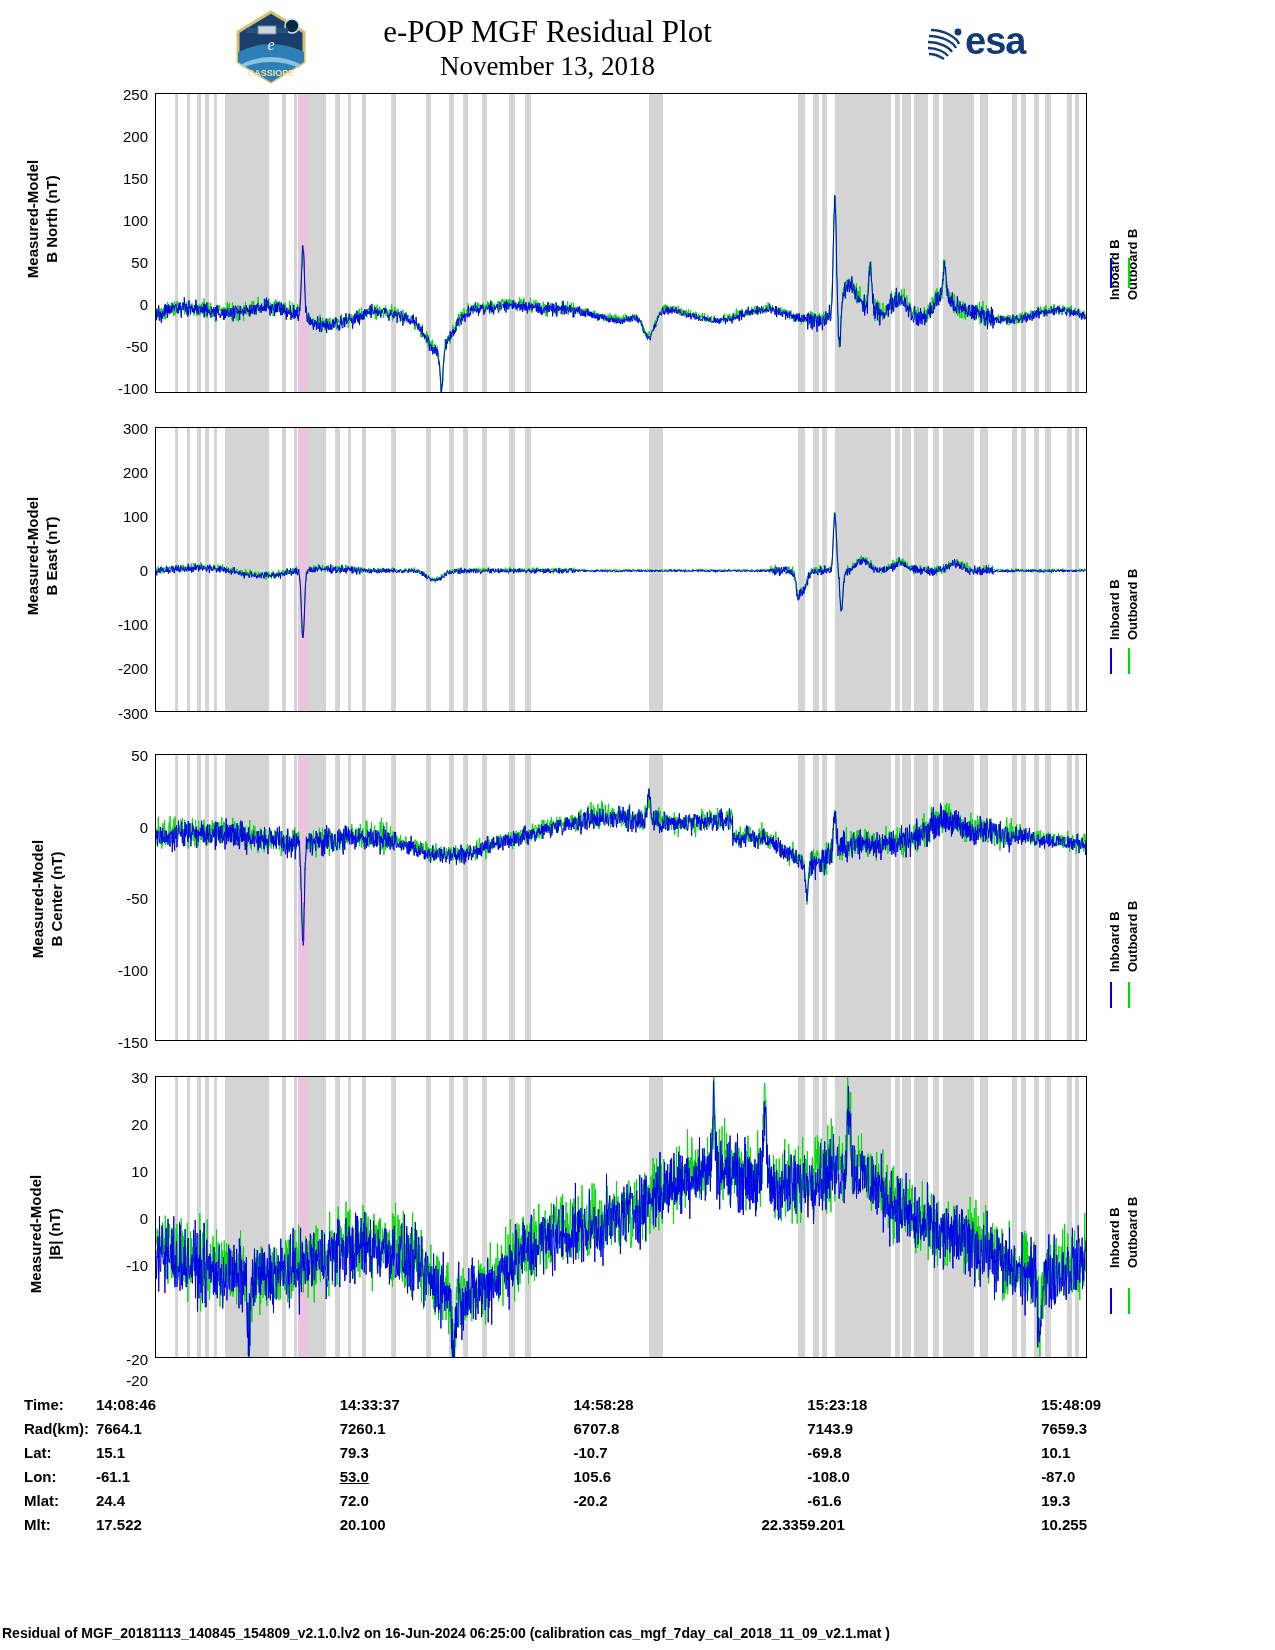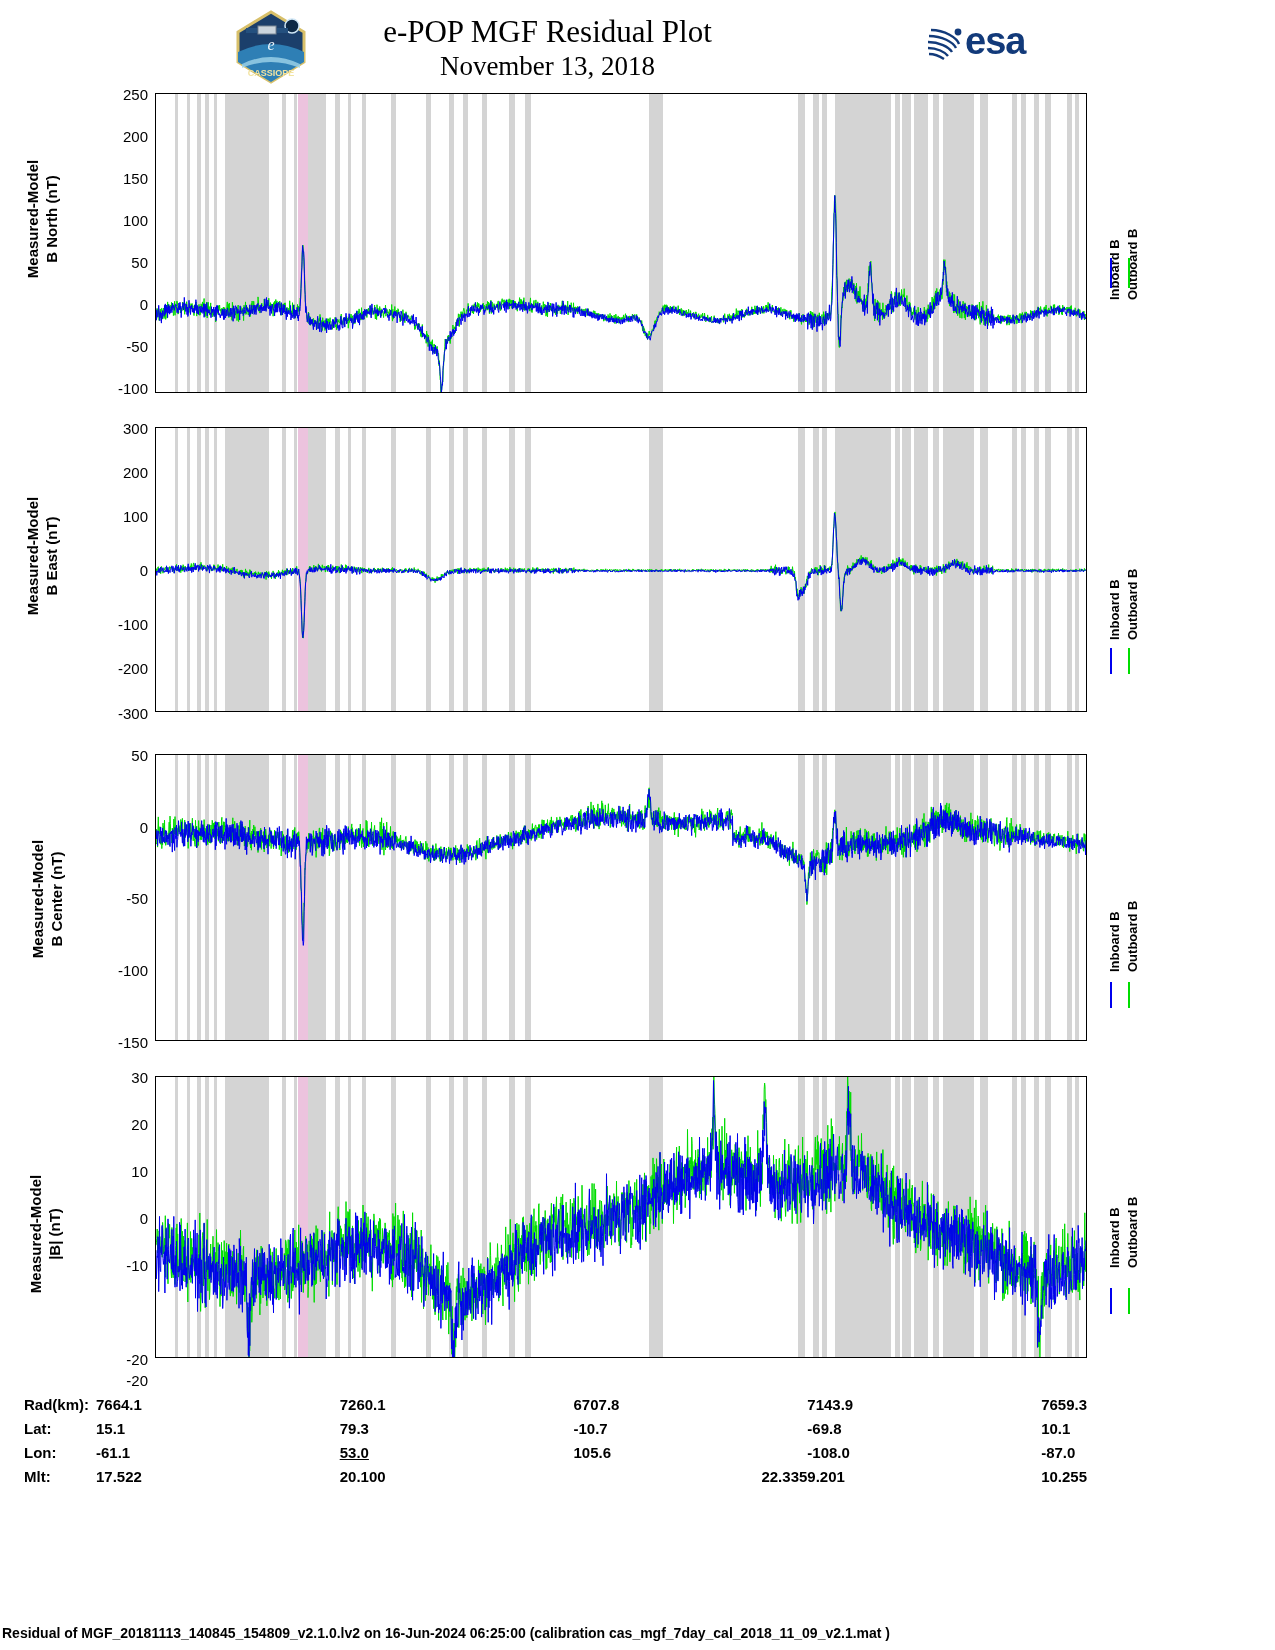--- a/index.html
+++ b/index.html
@@ -389,20 +389,28 @@
     <span>Outboard B</span>
   </div>
   <div class="legend-swatch" style="left:1110px; top:1288px; height:26px; background:#0000ee;"></div>
   <div class="legend-swatch" style="left:1128px; top:1288px; height:26px; background:#00dd00;"></div>
 </div>
 
 <div id="info-table">
   <table>
     <tbody id="info-tbody">
         <tr>
+          <td class="lbl">Time:</td>
+          <td class="v" style="width: 245px;">14:08:46</td>
+          <td class="v" style="width: 235px;">14:33:37</td>
+          <td class="v" style="width: 235px;">14:58:28</td>
+          <td class="v" style="width: 235px;">15:23:18</td>
+          <td class="v" style="width: 235px;">15:48:09</td>
+        </tr>
+        <tr>
           <td class="lbl">Rad(km):</td>
           <td class="v" style="width: 245px;">7664.1</td>
           <td class="v" style="width: 235px;">7260.1</td>
           <td class="v" style="width: 235px;">6707.8</td>
           <td class="v" style="width: 235px;">7143.9</td>
           <td class="v" style="width: 235px;">7659.3</td>
         </tr>
         <tr>
           <td class="lbl">Lat:</td>
           <td class="v" style="width: 245px;">15.1</td>
@@ -413,20 +421,28 @@
         </tr>
         <tr>
           <td class="lbl">Lon:</td>
           <td class="v" style="width: 245px;">-61.1</td>
           <td class="v" style="width: 235px; text-decoration: underline;">53.0</td>
           <td class="v" style="width: 235px;">105.6</td>
           <td class="v" style="width: 235px;">-108.0</td>
           <td class="v" style="width: 235px;">-87.0</td>
         </tr>
         <tr>
+          <td class="lbl">Mlat:</td>
+          <td class="v" style="width: 245px;">24.4</td>
+          <td class="v" style="width: 235px;">72.0</td>
+          <td class="v" style="width: 235px;">-20.2</td>
+          <td class="v" style="width: 235px;">-61.6</td>
+          <td class="v" style="width: 235px;">19.3</td>
+        </tr>
+        <tr>
           <td class="lbl">Mlt:</td>
           <td class="v" style="width: 245px;">17.522</td>
           <td class="v" style="width: 235px;">20.100</td>
           <td class="v" style="width: 235px; text-align: right;">22.335</td>
           <td class="v" style="width: 235px; margin-left: 48px;">9.201</td>
           <td class="v" style="width: 235px;">10.255</td>
         </tr>
       </tbody>
   </table>
 </div>

